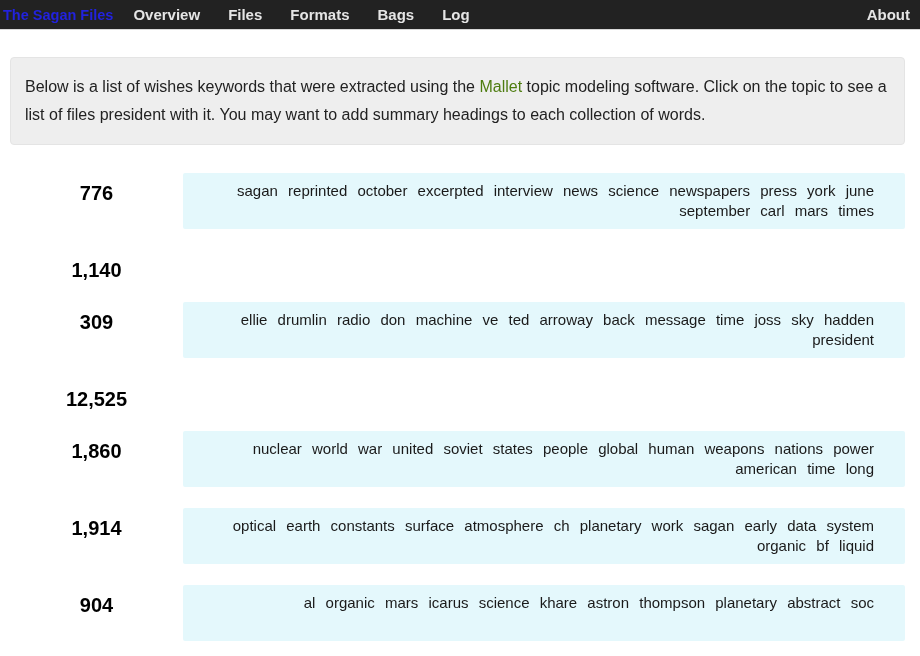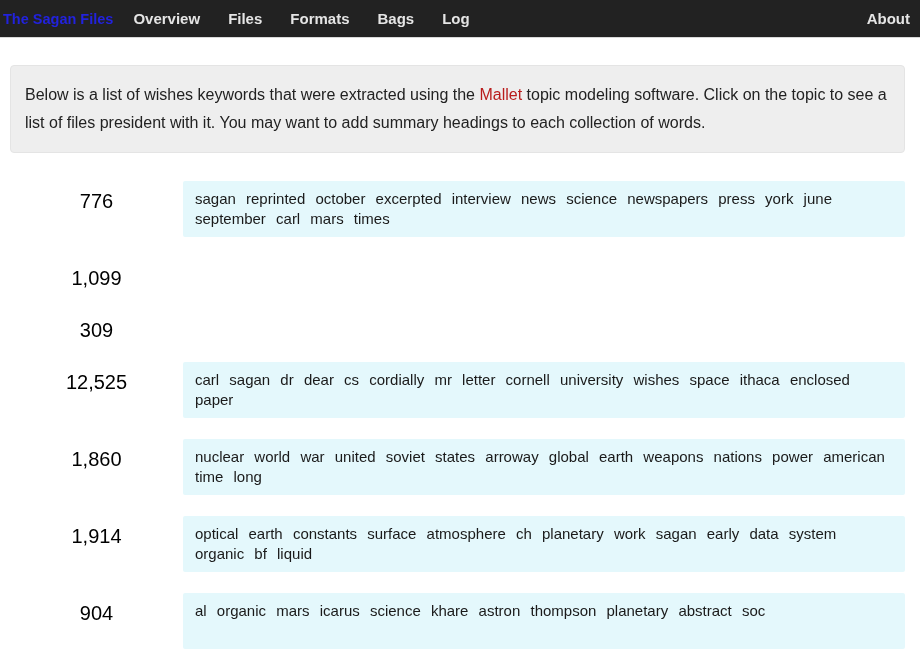--- a/index.html
+++ b/index.html
@@ -5,21 +5,21 @@
   * { box-sizing: border-box; margin: 0; padding: 0; }
   html, body {
     width: 920px; height: 656px;
     overflow: hidden;
     background: #ffffff;
     font-family: "Liberation Sans", "DejaVu Sans", sans-serif;
   }
 
   
   .navbar {
-    height: 38px;
+    height: 30px;
     background: #222222;
     border-bottom: 1px solid #d8d8d8;
     display: flex;
     align-items: center;
     padding: 0 10px 0 3px;
   }
   .brand {
     color: #2222dd;
     font-size: 14.5px;
     font-weight: bold;
@@ -44,48 +44,48 @@
     margin: 27px 15px 0 10px;
     background: #eeeeee;
     border: 1px solid #e4e4e4;
     border-radius: 4px;
     padding: 15px 14px;
     font-size: 16px;
     line-height: 28px;
     color: #222222;
   }
   .intro-well a.mallet-link {
-    color: #b91c1c;
+    color: #4d7c0f;
     text-decoration: none;
     cursor: pointer;
   }
 
   
   .topics { margin-top: 28px; }
   .topic-row {
     display: flex;
     align-items: flex-start;
     margin: 0 15px 21px 10px;
   }
   .topic-count {
     flex: 0 0 173px;
     text-align: center;
     font-size: 20px;
-    font-weight: normal;
+    font-weight: bold;
     color: #000000;
     padding-top: 9px;
     line-height: 22px;
   }
   .topic-keywords {
     flex: 1 1 auto;
     background: #e4f8fc;
     border-radius: 2px;
     min-height: 56px;
-    padding: 8px 12px;
-    text-align: left;
+    padding: 8px 31px;
+    text-align: right;
     font-size: 15px;
     line-height: 20px;
     word-spacing: 6px;
     color: #1a1a1a;
     cursor: pointer;
   }
 </style>
 </head>
 <body>
 
@@ -104,35 +104,35 @@
 </div>
 
 <div class="topics">
 
   <div class="topic-row">
     <div class="topic-count">776</div>
     <div class="topic-keywords">sagan reprinted october excerpted interview news science newspapers press york june september carl mars times</div>
   </div>
 
   <div class="topic-row">
-    <div class="topic-count">1,099</div>
+    <div class="topic-count">1,140</div>
   </div>
 
   <div class="topic-row">
     <div class="topic-count">309</div>
+    <div class="topic-keywords">ellie drumlin radio don machine ve ted arroway back message time joss sky hadden president</div>
   </div>
 
   <div class="topic-row">
     <div class="topic-count">12,525</div>
-    <div class="topic-keywords">carl sagan dr dear cs cordially mr letter cornell university wishes space ithaca enclosed paper</div>
   </div>
 
   <div class="topic-row">
     <div class="topic-count">1,860</div>
-    <div class="topic-keywords">nuclear world war united soviet states arroway global earth weapons nations power american time long</div>
+    <div class="topic-keywords">nuclear world war united soviet states people global human weapons nations power american time long</div>
   </div>
 
   <div class="topic-row">
     <div class="topic-count">1,914</div>
     <div class="topic-keywords">optical earth constants surface atmosphere ch planetary work sagan early data system organic bf liquid</div>
   </div>
 
   <div class="topic-row">
     <div class="topic-count">904</div>
     <div class="topic-keywords">al organic mars icarus science khare astron thompson planetary abstract soc</div>

